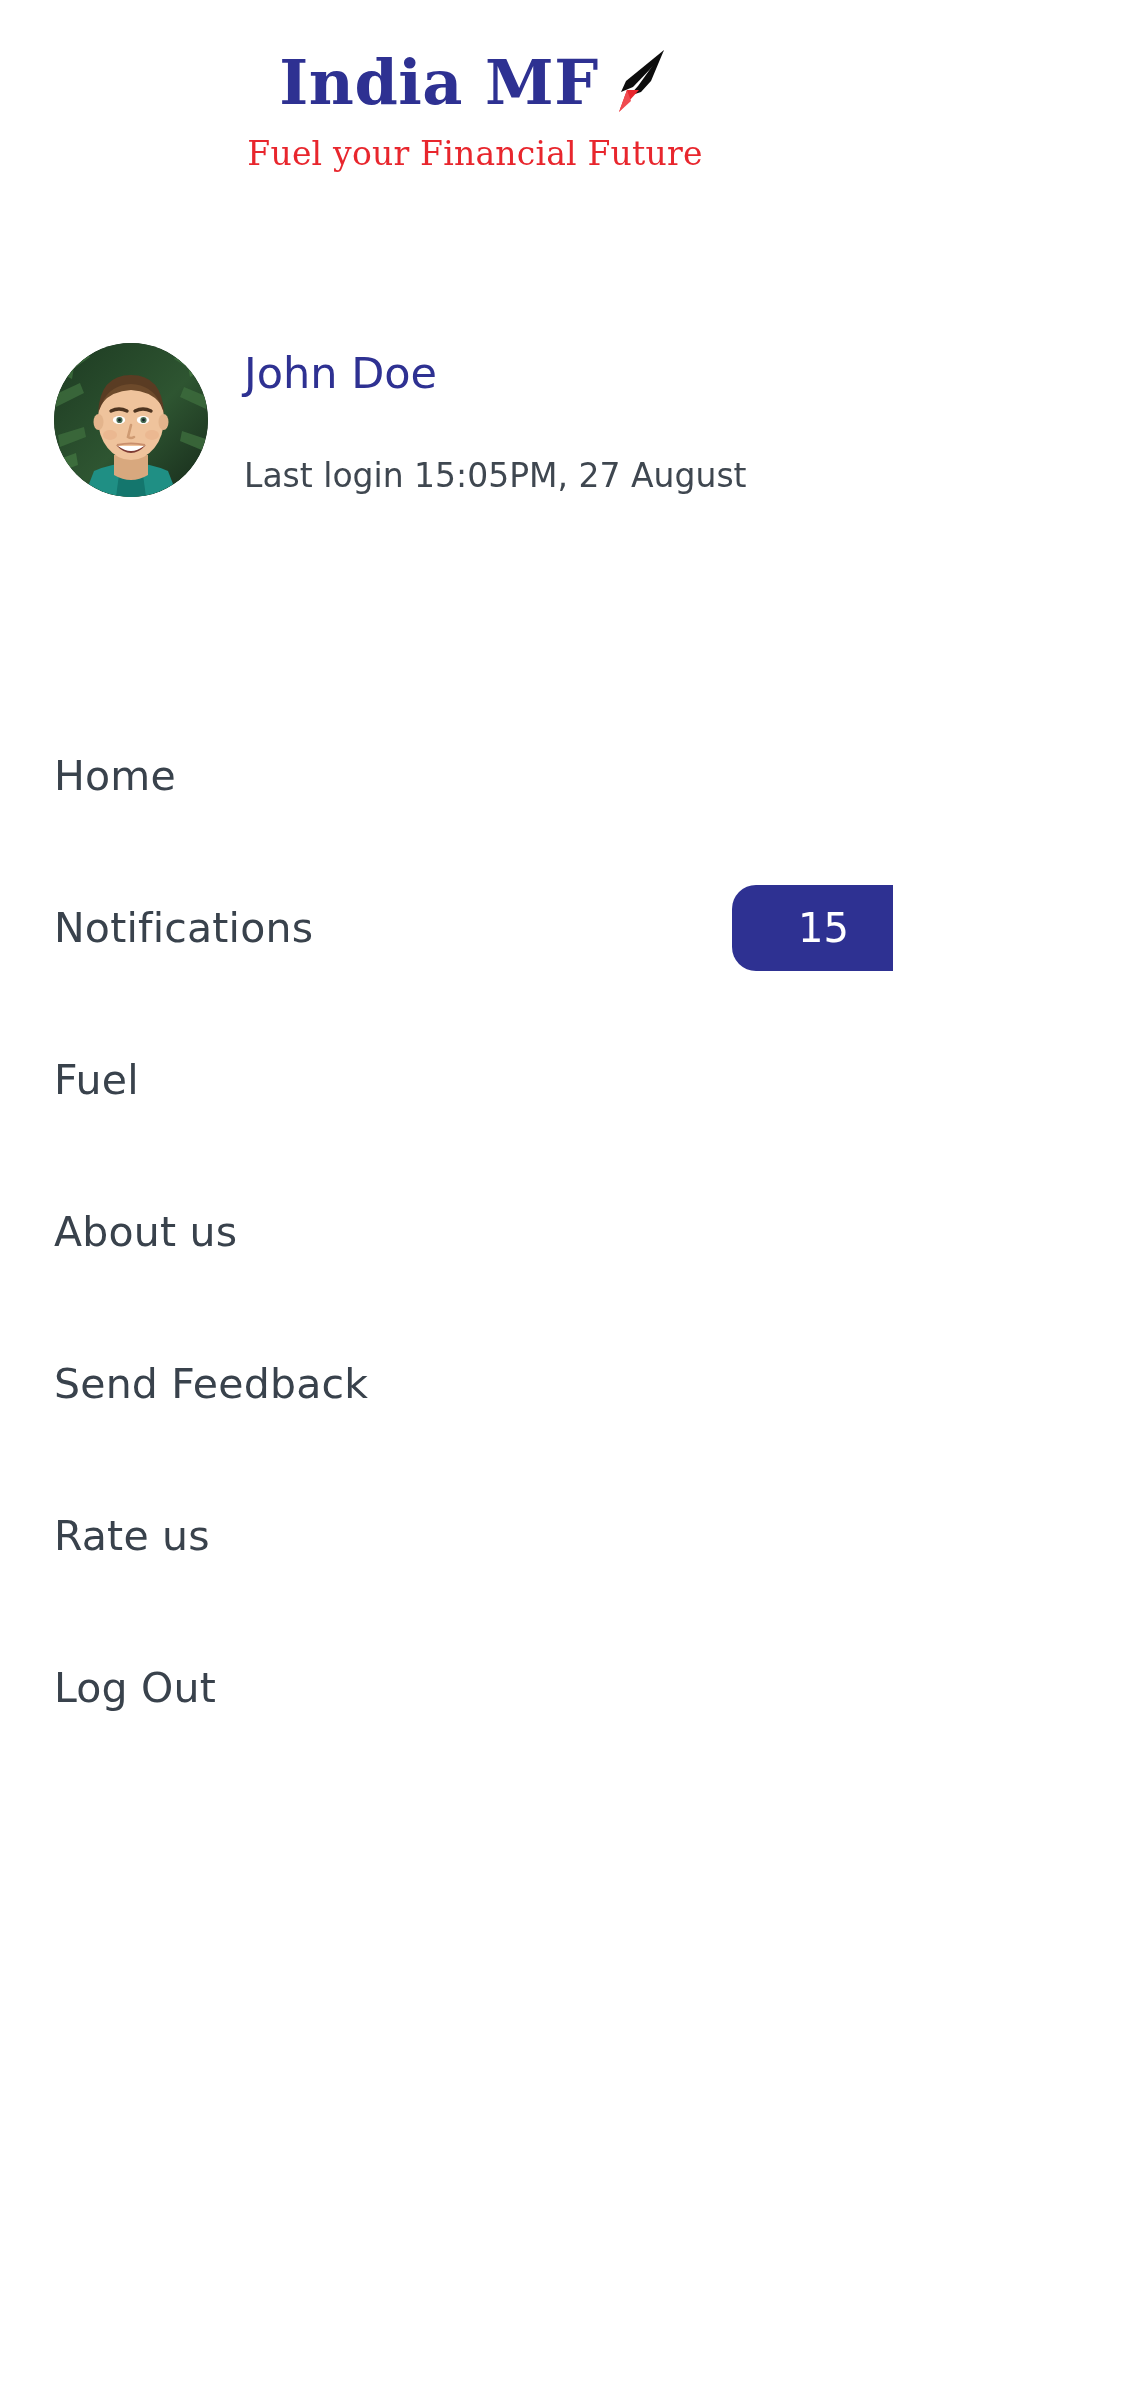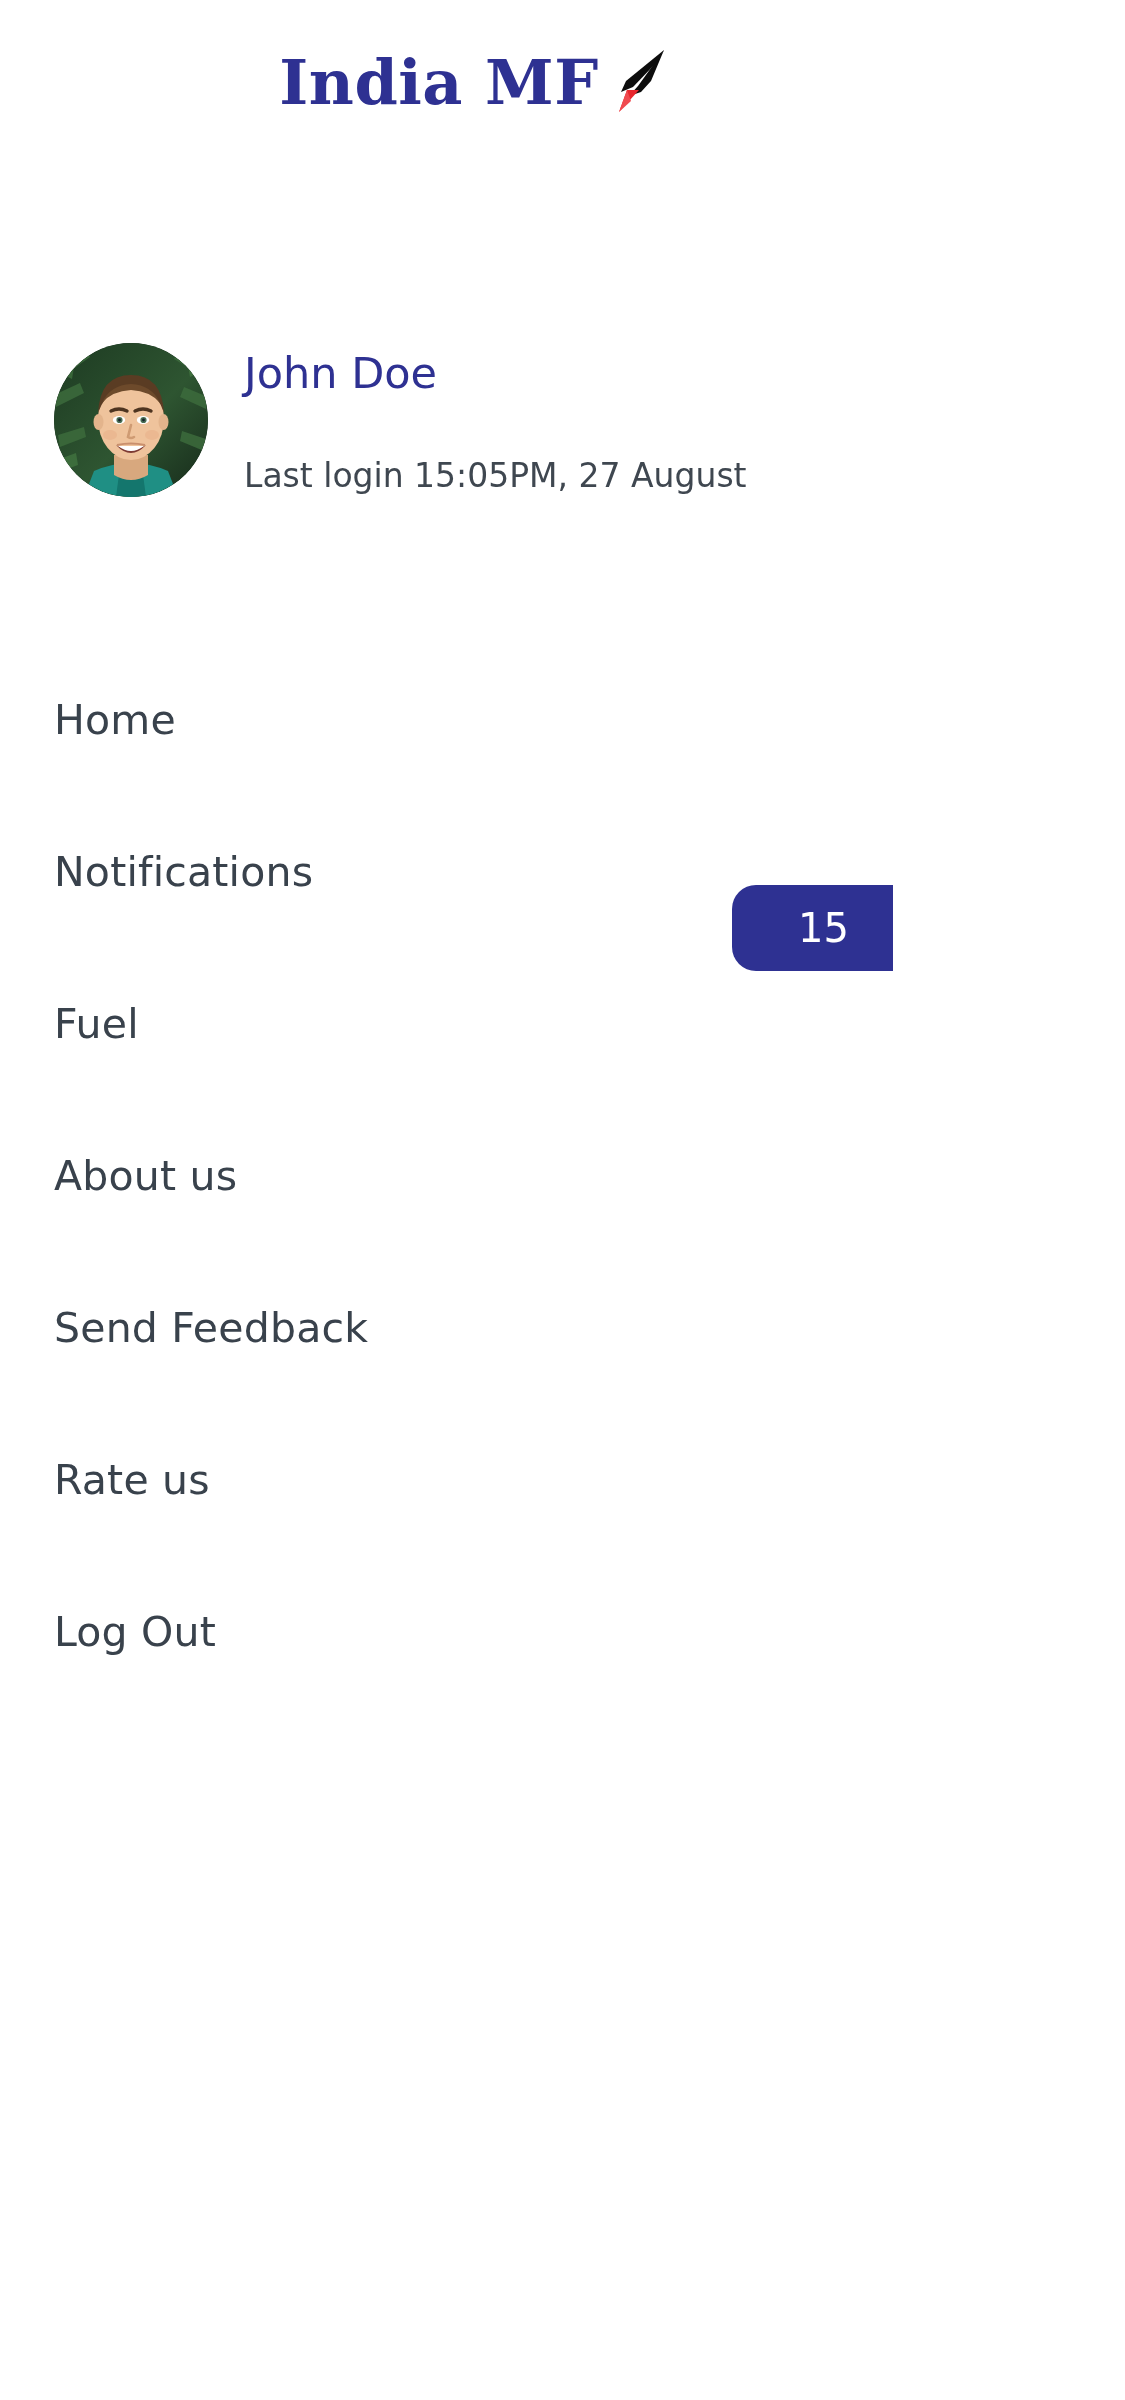--- a/index.html
+++ b/index.html
@@ -146,21 +146,21 @@
   
   .menu{
     position:absolute;
     left:0; top:700px;
     width:975px;
     z-index:10;
   }
   .menu-item{
     position:relative;
     height:152px;
-    display:flex; align-items:flex-start;
+    display:flex; align-items:center;
     padding-left:54px; padding-right:92px;
   }
   .menu-label{
     font-size:41px;
     color:#39424c;
     line-height:1;
     letter-spacing:0.2px;
   }
   .menu-badge{
     position:absolute;
@@ -220,20 +220,21 @@
         <svg width="78" height="74" viewBox="0 0 78 74">
 
           <path d="M71 4 L45 40 L36 50 L48 46 L58 35 Z" fill="#0d0d0d"></path>
           <path d="M71 4 L33 35 L28 46 L40 41 L64 16 Z" fill="#0d0d0d"></path>
 
           <path d="M34 44 L46 44 L26 66 Z" fill="#e8262d"></path>
           <path d="M34 44 L38 55 L26 66 Z" fill="#f04b50"></path>
         </svg>
       </span>
     </div>
+    <div class="brand-tag">Fuel your Financial Future</div>
   </div>
 
   <div class="bell-wrap">
     <span>
       <svg width="72" height="76" viewBox="0 0 72 76">
         <path d="M36 9 c-2.6 0 -4.6 2 -4.6 4.4 l0 3.2
                  c-9.6 2.1 -16.6 10.4 -16.6 20.3 l0 13.6
                  c0 3.3 -1.6 6.2 -4.2 8.1 l-1.2 .9
                  c-1.3 1 -.6 3.1 1 3.1 l51.2 0
                  c1.6 0 2.3 -2.1 1 -3.1 l-1.2 -.9

